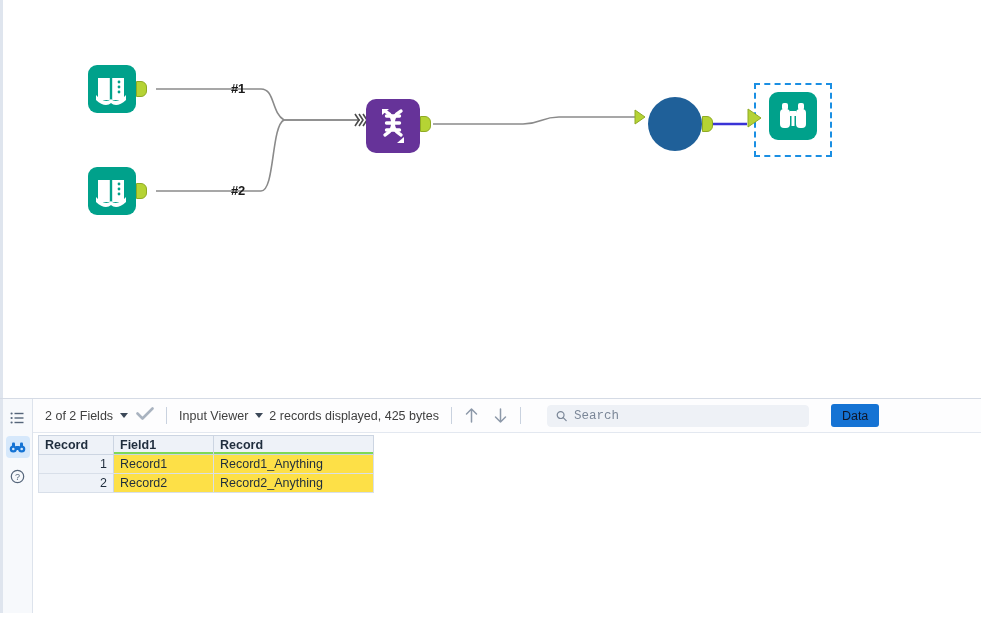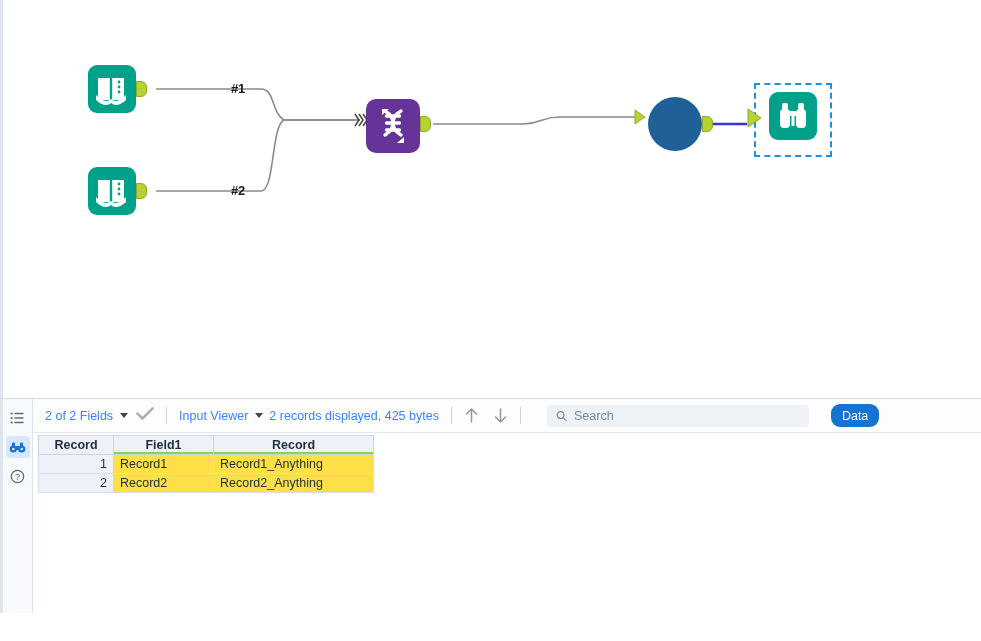--- a/index.html
+++ b/index.html
@@ -173,21 +173,21 @@
     display: flex;
     align-items: center;
     background: #fdfdfe;
     border-bottom: 1px solid #e3e8f0;
     padding-left: 12px;
     gap: 0px;
     font-size: 12.5px;
     color: #1f2d3d;
     white-space: nowrap;
   }
-  .tb-text { font-size: 12.5px; color: #3b82f6; }
+  .tb-text { font-size: 12.5px; color: #404040; }
   .tb-caret {
     display: inline-block;
     width: 0; height: 0;
     border-left: 4px solid transparent;
     border-right: 4px solid transparent;
     border-top: 5px solid #3c4858;
     margin: 0 6px 0 7px;
   }
   .tb-sep {
     width: 1px;
@@ -207,35 +207,35 @@
     display: flex;
     align-items: center;
     padding: 0 8px;
     gap: 7px;
     margin-left: 14px;
   }
   #search-input {
     border: none;
     outline: none;
     background: transparent;
-    font-family: Liberation Sans, sans-serif;
+    font-family: Liberation Mono, monospace;
     font-size: 12.5px;
     color: #33414f;
     width: 100%;
   }
   #search-input::placeholder { color: #7b8798; }
 
   #data-button {
     margin-left: 22px;
     height: 23px;
     background: #1573d4;
-    color: #ffffff;
+    color: #0f172a;
     font-size: 12.5px;
     border: none;
-    border-radius: 9px;
+    border-radius: 3px;
     padding: 0 11px;
     display: flex;
     align-items: center;
     font-family: "Liberation Sans", sans-serif;
     cursor: pointer;
   }
 
   
   #table-wrap {
     flex: 1 1 auto;
@@ -245,21 +245,21 @@
     padding-top: 2px;
   }
   table.grid {
     border-collapse: collapse;
     font-size: 12.5px;
     color: #1f2d3d;
     table-layout: fixed;
   }
   table.grid th {
     font-weight: 700;
-    text-align: center;
+    text-align: left;
     background: #eef2f8;
     border: 1px solid #ccd5e2;
     border-top: 1px solid #ccd5e2;
     padding: 2px 6px;
     height: 19px;
     position: relative;
     font-size: 12.5px;
   }
   table.grid th.underlined::after {
     content: "";

